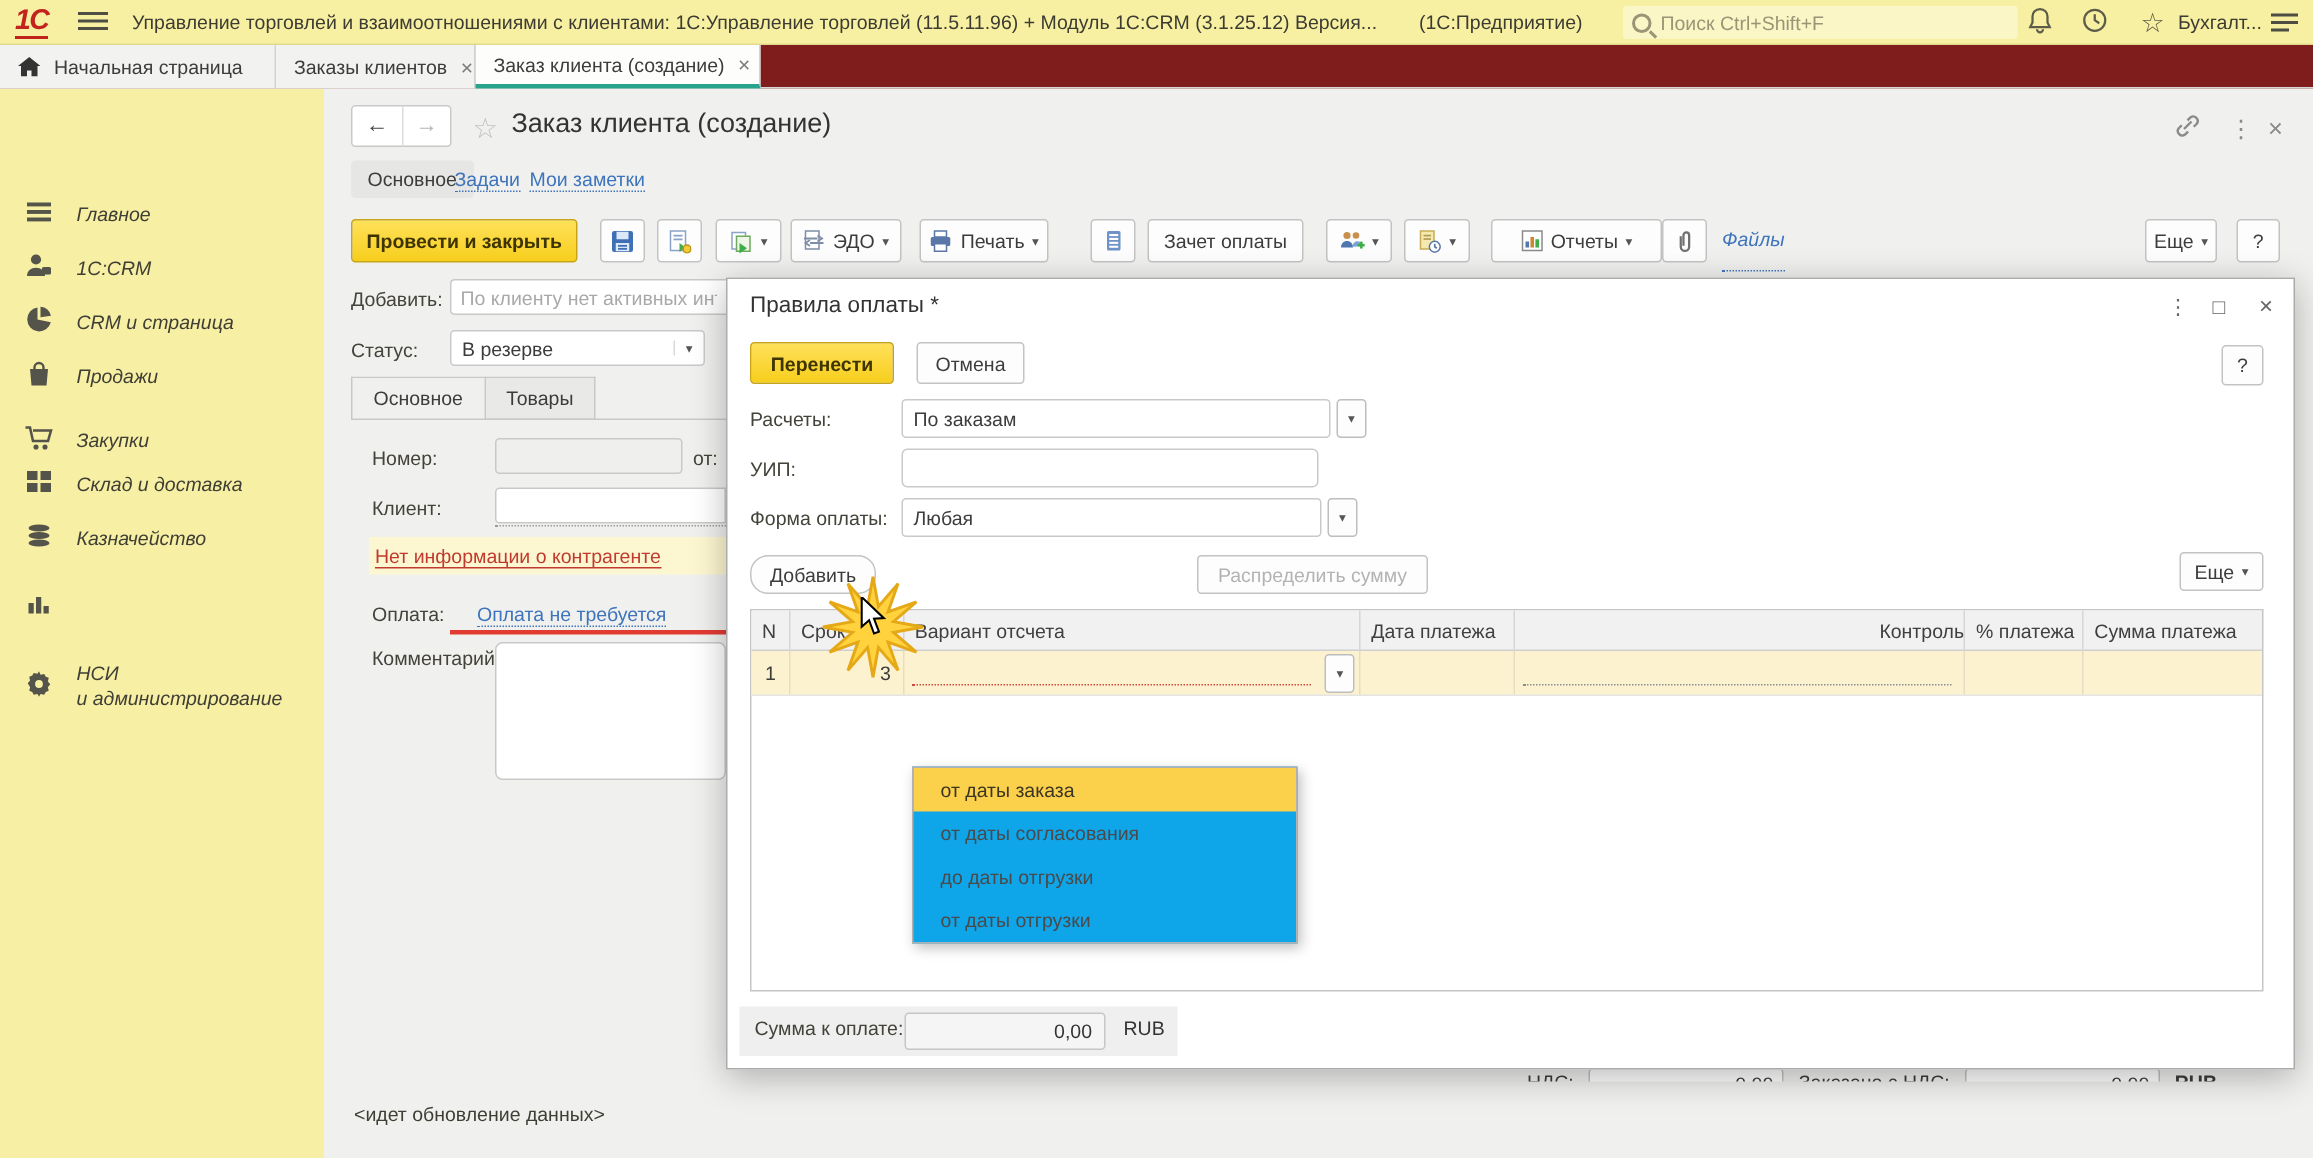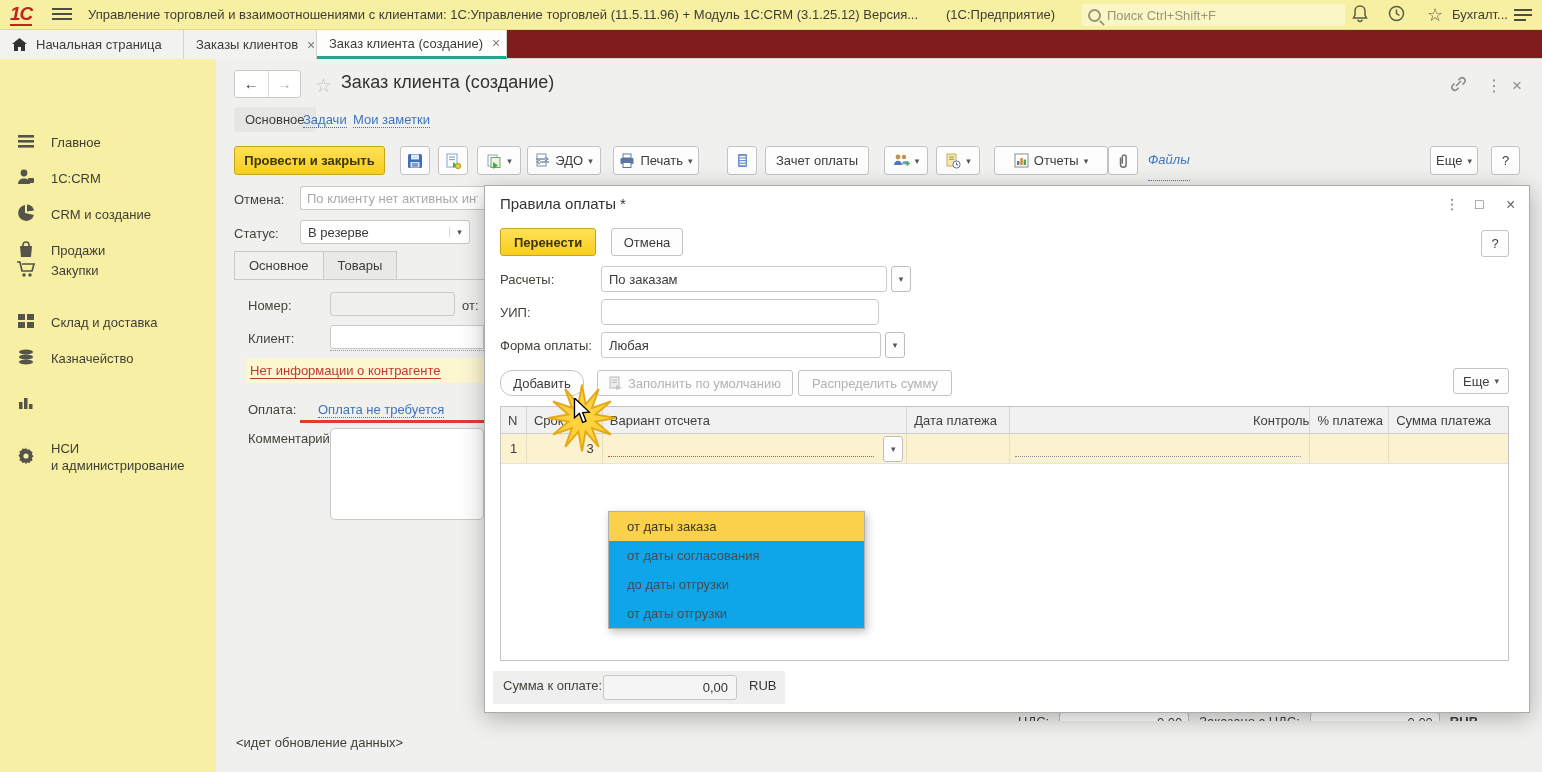--- a/index.html
+++ b/index.html
@@ -30,21 +30,21 @@
   .wtab.home { left:0; width:184px; }
   .wtab.t2 { left:184px; width:133px; }
   .wtab.t3 { left:317px; width:190px; background:#fdfdfc; border-bottom:3px solid #2aa38d; }
   .wtab .x { margin-left:9px; color:#7a7a7a; font-size:14px; }
   .homeico { width:15px; height:13px; margin-right:9px; }
 
   
   .sidebar { left:0; top:59px; width:216px; height:713px; background:#f7efa4; z-index:2; }
   .sitem { left:0; width:216px; display:flex; align-items:center; padding-left:16px; cursor:pointer; color:#3f3e35; }
   .sitem .ic { width:22px; height:22px; flex:0 0 22px; margin-right:13px; color:#55544a; }
-  .sitem .lb { white-space:pre-line; line-height:17px; }
+  .sitem .lb { white-space:pre-line; line-height:17px;font-style:italic; }
 
   
   .navbtns { left:234px; top:70px; width:67px; height:28px; background:#fff; border:1px solid #c9c9c9; border-radius:3px; display:flex; }
   .navbtns .nb { width:33px; text-align:center; line-height:26px; font-size:15px; cursor:pointer; color:#444; }
   .navbtns .nb.fwd { border-left:1px solid #dcdcdc; color:#b5b5b5; }
   .star { left:315px; top:74px; font-size:19px; color:#c0c0c0; }
   .ftitle { left:341px; top:72px; font-size:18px; color:#333; }
   .hdrico { top:76px; color:#8a8a8a; font-size:14px; cursor:pointer; }
   .chip { left:234px; top:107px; background:#e6e6e4; border-radius:3px; padding:5px 11px; color:#3c3c3c; cursor:pointer; }
   .blink { color:#3e74bb; border-bottom:1px dotted #3e74bb; cursor:pointer; white-space:nowrap; }
@@ -192,32 +192,32 @@
       </span>
     <span class="lb">1С:CRM</span>
   </div>
   <div class="abs sitem" style="top:140px;height:30px;">
     <span class="ic">
         <svg class="mini" width="20" height="20" viewBox="0 0 20 20">
           <path d="M9 2a8 8 0 1 0 8.9 9.9L9 10z" fill="#55544a"></path>
           <path d="M11 1.5V8.5l7-1A8 8 0 0 0 11 1.5z" fill="#55544a"></path>
         </svg>
       </span>
-    <span class="lb">CRM и создание</span>
+    <span class="lb">CRM и страница</span>
   </div>
   <div class="abs sitem" style="top:176px;height:30px;">
     <span class="ic">
         <svg class="mini" width="20" height="20" viewBox="0 0 20 20">
           <path d="M4 7h12l-1 11H5z" fill="#55544a"></path>
           <path d="M7 9V6a3 3 0 0 1 6 0v3" fill="none" stroke="#55544a" stroke-width="1.6"></path>
         </svg>
       </span>
     <span class="lb">Продажи</span>
   </div>
-  <div class="abs sitem" style="top:196px;height:30px;">
+  <div class="abs sitem" style="top:219px;height:30px;">
     <span class="ic">
         <svg class="mini" width="20" height="20" viewBox="0 0 20 20">
           <path d="M1 3h3l2 9h10l2-7H6" fill="none" stroke="#55544a" stroke-width="1.7"></path>
           <circle cx="8" cy="16" r="1.7" fill="#55544a"></circle>
           <circle cx="14" cy="16" r="1.7" fill="#55544a"></circle>
         </svg>
       </span>
     <span class="lb">Закупки</span>
   </div>
   <div class="abs sitem" style="top:248px;height:30px;">
@@ -371,21 +371,21 @@
       <path d="M4.5 4.5v7a2.8 2.8 0 0 0 5.6 0V3.8a1.9 1.9 0 0 0-3.8 0v7" fill="none" stroke="#707070" stroke-width="1.5"></path>
     </svg>
 </button>
 <a class="abs blink tb" style="left:1148px; top:152px;font-style:italic;">Файлы</a>
 <button class="abs btn ibtn tb" style="left:1430px;width:48px;">
   <span>Еще</span>
     <span class="dar">▾</span>
 </button>
 <button class="abs btn ibtn tb" style="left:1491px;width:29px;">?</button>
 
-<div class="abs flabel" style="left:234px;top:192px;">Отмена:</div>
+<div class="abs flabel" style="left:234px;top:192px;">Добавить:</div>
 <input class="abs inp" style="left: 300px; top: 186px; width: 184px; border-radius: 3px 0px 0px 3px; border-right: none;" placeholder="По клиенту нет активных инт">
 
 <div class="abs flabel" style="left:234px;top:226px;">Статус:</div>
 <div class="abs selbox" style="left:300px;top:220px;width:170px;">
   <span class="txt">В резерве</span>
   <span class="arr">▾</span>
 </div>
 
 <div class="abs subtabs">
   <div class="stab first active">Основное</div>
@@ -444,29 +444,20 @@
   <div class="mrel mlabel" style="top:119px;">УИП:</div>
   <input class="mrel inp" style="left: 116px; top: 113px; width: 278px; height: 26px; border-radius: 4px;">
 
   <div class="mrel mlabel" style="top:152px;">Форма оплаты:</div>
   <div class="mrel selbox" style="left:116px;top:146px;width:280px;height:26px;">
     <span class="txt">Любая</span>
   </div>
   <div class="mrel combo-arrow" style="left:400px;top:146px;">▾</div>
 
   <button class="mrel btn" style="left:15px;top:184px;width:84px;height:26px;border-radius:12px;">Добавить</button>
-  <button class="mrel btn dis" style="left:112px;top:184px;width:196px;height:26px;">
-    <svg class="mini" width="14" height="14" viewBox="0 0 14 14">
-        <rect x="1" y="1" width="9" height="11" fill="#eee" stroke="#bbb"></rect>
-        <rect x="3" y="3.5" width="5" height="1" fill="#bbb"></rect>
-        <rect x="3" y="5.8" width="5" height="1" fill="#bbb"></rect>
-        <path d="M7 9l6 3-6 2z" fill="#c5c5c5"></path>
-      </svg>
-    <span>Заполнить по умолчанию</span>
-  </button>
   <button class="mrel btn dis" style="left:313px;top:184px;width:154px;height:26px;">Распределить сумму</button>
   <button class="mrel btn" style="left:968px;top:182px;width:56px;height:26px;">
     <span>Еще</span>
       <span class="dar">▾</span>
   </button>
 
   <div class="mrel mtable">
     <div class="mthead">
       <div class="mth c0">N</div>
       <div class="mth c1">Срок</div>

